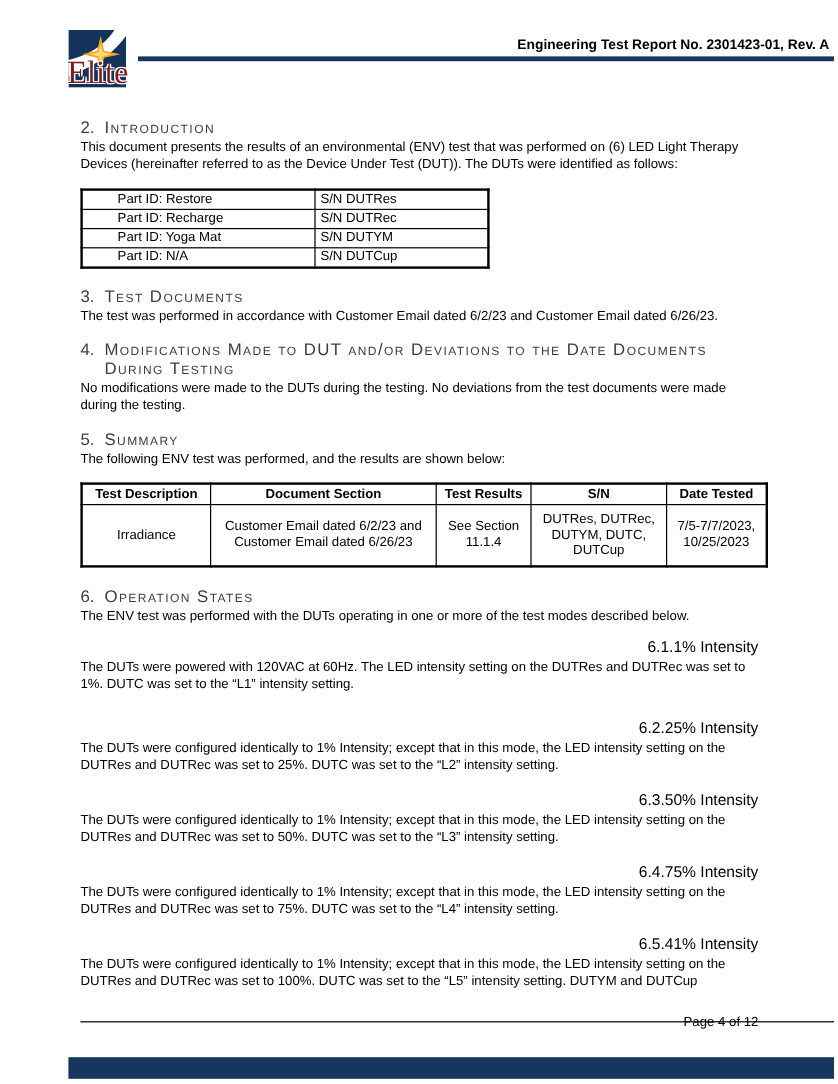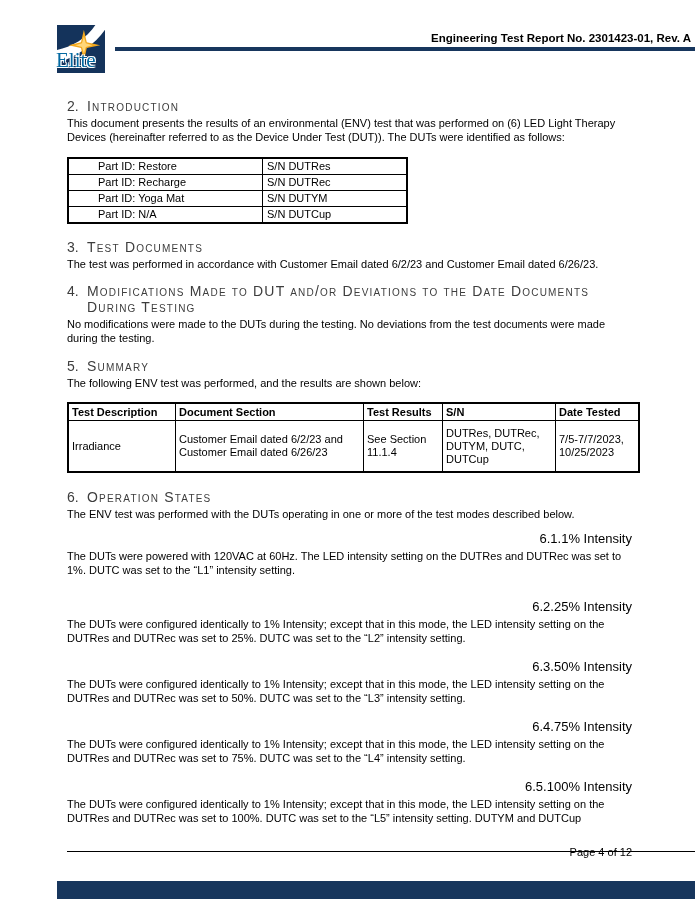--- a/index.html
+++ b/index.html
@@ -5,22 +5,22 @@
   html,body{margin:0;padding:0;background:#ffffff;}
   .page{
     position:relative;width:698px;height:903px;background:#fff;overflow:hidden;
     color:#000;font-family:"Liberation Sans",sans-serif;
   }
   
   .logo{position:absolute;left:57px;top:25px;width:48px;height:52px;}
   .logo svg{display:block;}
   .logo-text{
     position:absolute;left:-1px;top:22px;
-    font-family:"Liberation Serif",serif;font-size:21px;line-height:27px;
-    color:#0369a1;
+    font-family:"Liberation Serif",serif;font-size:27px;line-height:27px;
+    color:#7f1d1d;
     text-shadow:1px 1px 0 #fff,-1px 1px 0 #fff,1px -1px 0 #fff,-1px -1px 0 #fff;
   }
   .hdr-title{position:absolute;top:32px;right:7px;font-size:11.5px;font-weight:bold;white-space:nowrap;}
   .hdr-rule{position:absolute;left:115px;right:3px;top:47px;height:4px;background:#17365d;}
 
   
   .content{position:absolute;left:67px;top:98px;width:565px;font-size:11px;line-height:14px;}
   .hsec{font-size:14px;line-height:16px;color:#3d3d3d;padding-left:20px;margin:0;}
   .hsec .num{display:inline-block;width:20px;margin-left:-20px;}
   .hsec .sc{font-variant:small-caps;letter-spacing:1.2px;}
@@ -29,21 +29,21 @@
   .hsub{font-size:13px;line-height:16px;padding-left:45px;margin:0;text-align:right;}
   .hsub .num{display:inline-block;width:45px;margin-left:-45px;}
 
   
   table{border-collapse:collapse;font-size:11px;line-height:13px;}
   .dut-table{margin-top:13px;border:2px solid #000;}
   .dut-table td{border:1px solid #000;padding:1px 4px;height:13px;}
   .dut-table .c1{width:160px;padding-left:29px;}
   .dut-table .c2{width:135px;}
   .sum-table{margin-top:12px;border:2px solid #000;width:565px;table-layout:fixed;}
-  .sum-table th,.sum-table td{border:1px solid #000;padding:1px 3px;text-align:left;vertical-align:middle;}
+  .sum-table th,.sum-table td{border:1px solid #000;padding:1px 3px;text-align:center;vertical-align:middle;}
   .sum-table th{font-weight:bold;height:14px;}
   .sum-table td{height:48px;}
   .sc1{width:100px;}.sc2{width:181px;}.sc3{width:72px;}.sc4{width:106px;}.sc5{width:76px;}
 
   
   .ftr-rule{position:absolute;left:67px;right:3px;top:851px;height:1px;background:#000;}
   .ftr-page{position:absolute;top:846px;right:66px;font-size:11px;}
   .bottom-bar{position:absolute;left:57px;right:3px;top:881px;height:18px;background:#17365d;}
 </style>
 </head>
@@ -144,21 +144,21 @@
       <span class="num">6.3.</span><span>50% Intensity</span>
     </div>
     <p class="body">The DUTs were configured identically to 1% Intensity; except that in this mode, the LED intensity setting on the DUTRes and DUTRec was set to 50%. DUTC was set to the “L3” intensity setting.</p>
 
     <div class="hsub" style="margin-top:14px">
       <span class="num">6.4.</span><span>75% Intensity</span>
     </div>
     <p class="body">The DUTs were configured identically to 1% Intensity; except that in this mode, the LED intensity setting on the DUTRes and DUTRec was set to 75%. DUTC was set to the “L4” intensity setting.</p>
 
     <div class="hsub" style="margin-top:14px">
-      <span class="num">6.5.</span><span>100% Intensity</span>
+      <span class="num">6.5.</span><span>41% Intensity</span>
     </div>
     <p class="body">The DUTs were configured identically to 1% Intensity; except that in this mode, the LED intensity setting on the DUTRes and DUTRec was set to 100%. DUTC was set to the “L5” intensity setting. DUTYM and DUTCup</p>
 
   </div>
 
   <div class="ftr-rule"></div>
   <div class="ftr-page">Page 4 of 12</div>
   <div class="bottom-bar"></div>
 
 </div>

